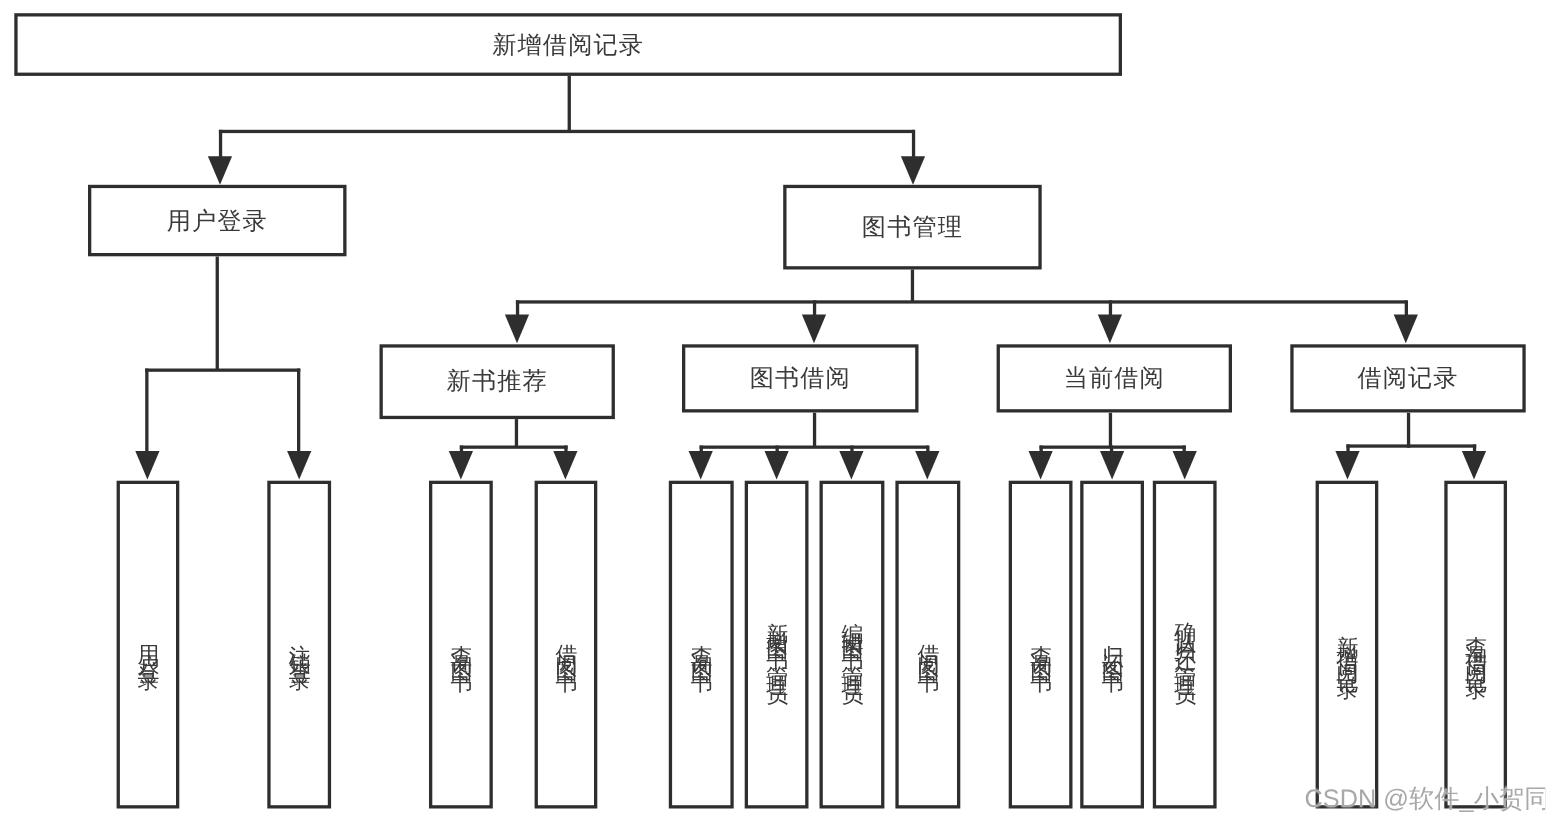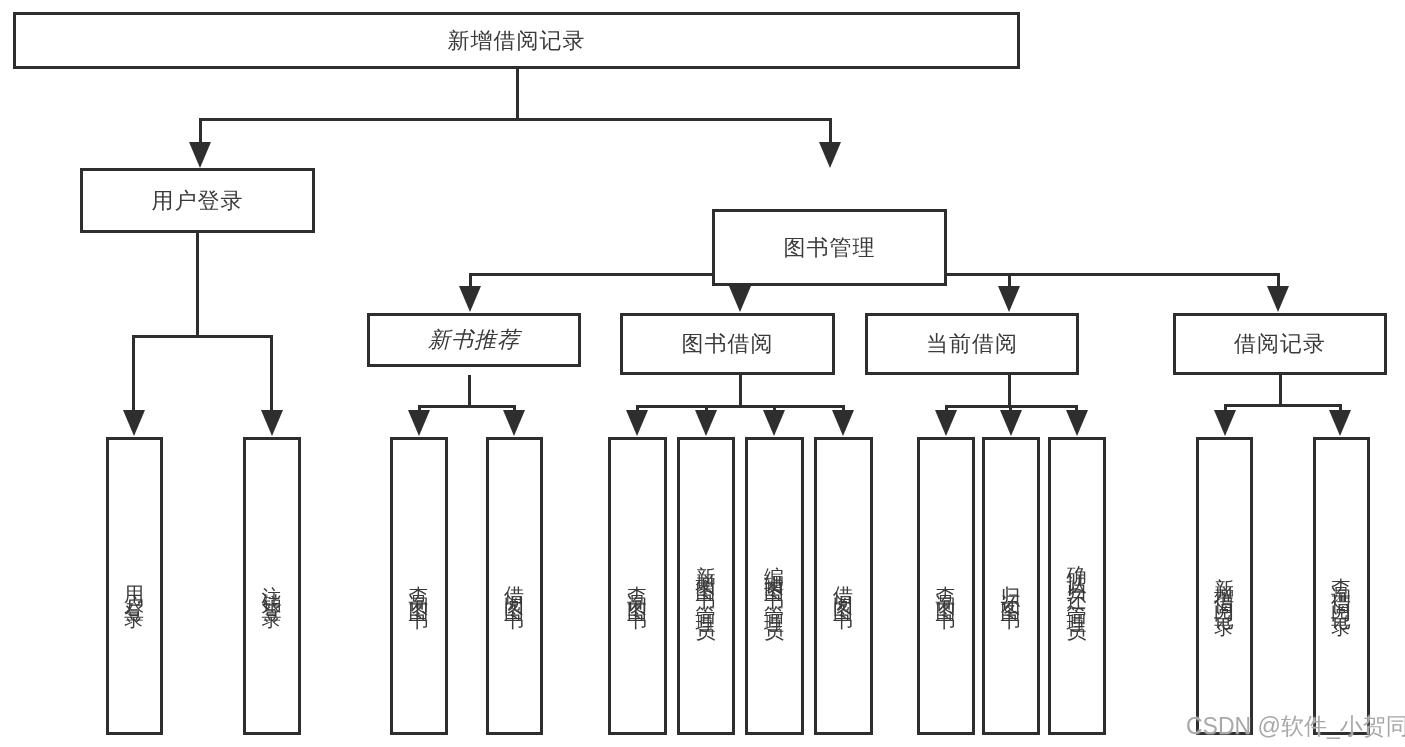--- a/index.html
+++ b/index.html
@@ -61,21 +61,21 @@
   <div class="vline" style="left:516px;top:66px;height:54px;"></div>
   <div class="hline" style="left:199px;top:118px;width:632px;"></div>
   <div class="vline" style="left:199px;top:118px;height:30px;"></div>
   <div class="vline" style="left:829px;top:118px;height:30px;"></div>
   <div class="arrow" style="left:189px;top:142px;"></div>
   <div class="arrow" style="left:819px;top:142px;"></div>
 
   <div class="box" style="left:80px;top:168px;width:235px;height:65px;">
     <span>用户登录</span>
   </div>
-  <div class="box" style="left:712px;top:168px;width:235px;height:77px;margin-top:41px;">
+  <div class="box" style="left:712px;top:168px;width:235px;height:77px;">
     <span>图书管理</span>
   </div>
 
   <div class="vline" style="left:196px;top:233px;height:104px;"></div>
   <div class="hline" style="left:132px;top:335px;width:141px;"></div>
   <div class="vline" style="left:132px;top:335px;height:79px;"></div>
   <div class="vline" style="left:270px;top:335px;height:79px;"></div>
   <div class="arrow" style="left:123px;top:410px;"></div>
   <div class="arrow" style="left:261px;top:410px;"></div>
 
@@ -83,27 +83,27 @@
   <div class="hline" style="left:469px;top:273px;width:810px;"></div>
   <div class="vline" style="left:469px;top:273px;height:17px;"></div>
   <div class="vline" style="left:739px;top:273px;height:17px;"></div>
   <div class="vline" style="left:1008px;top:273px;height:17px;"></div>
   <div class="vline" style="left:1277px;top:273px;height:17px;"></div>
   <div class="arrow" style="left:459px;top:286px;"></div>
   <div class="arrow" style="left:729px;top:286px;"></div>
   <div class="arrow" style="left:998px;top:286px;"></div>
   <div class="arrow" style="left:1267px;top:286px;"></div>
 
-  <div class="box" style="left:367px;top:313px;width:214px;height:54px;font-style:italic;">
+  <div class="box" style="left:345px;top:313px;width:214px;height:68px;">
     <span>新书推荐</span>
   </div>
   <div class="box" style="left:620px;top:313px;width:215px;height:62px;">
     <span>图书借阅</span>
   </div>
-  <div class="box" style="left:865px;top:313px;width:214px;height:62px;">
+  <div class="box" style="left:906px;top:313px;width:214px;height:62px;">
     <span>当前借阅</span>
   </div>
   <div class="box" style="left:1173px;top:313px;width:214px;height:62px;">
     <span>借阅记录</span>
   </div>
 
   <div class="vline" style="left:468px;top:375px;height:32px;"></div>
   <div class="hline" style="left:418px;top:405px;width:98px;"></div>
   <div class="vline" style="left:418px;top:405px;height:10px;"></div>
   <div class="vline" style="left:513px;top:405px;height:10px;"></div>

